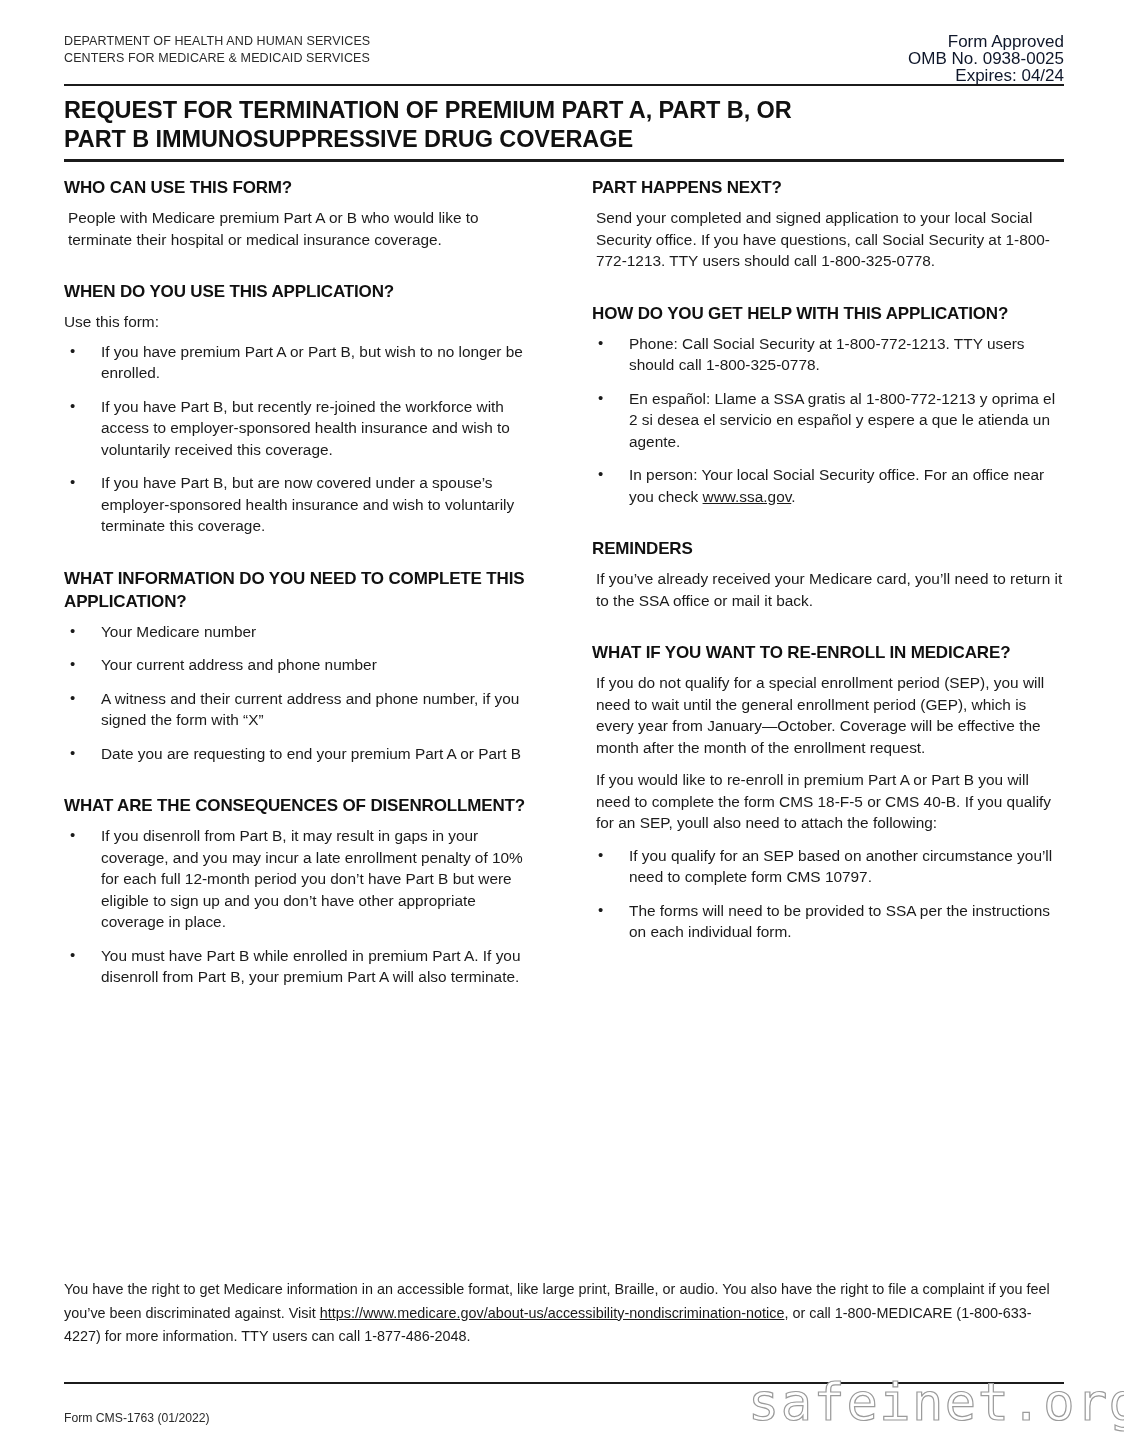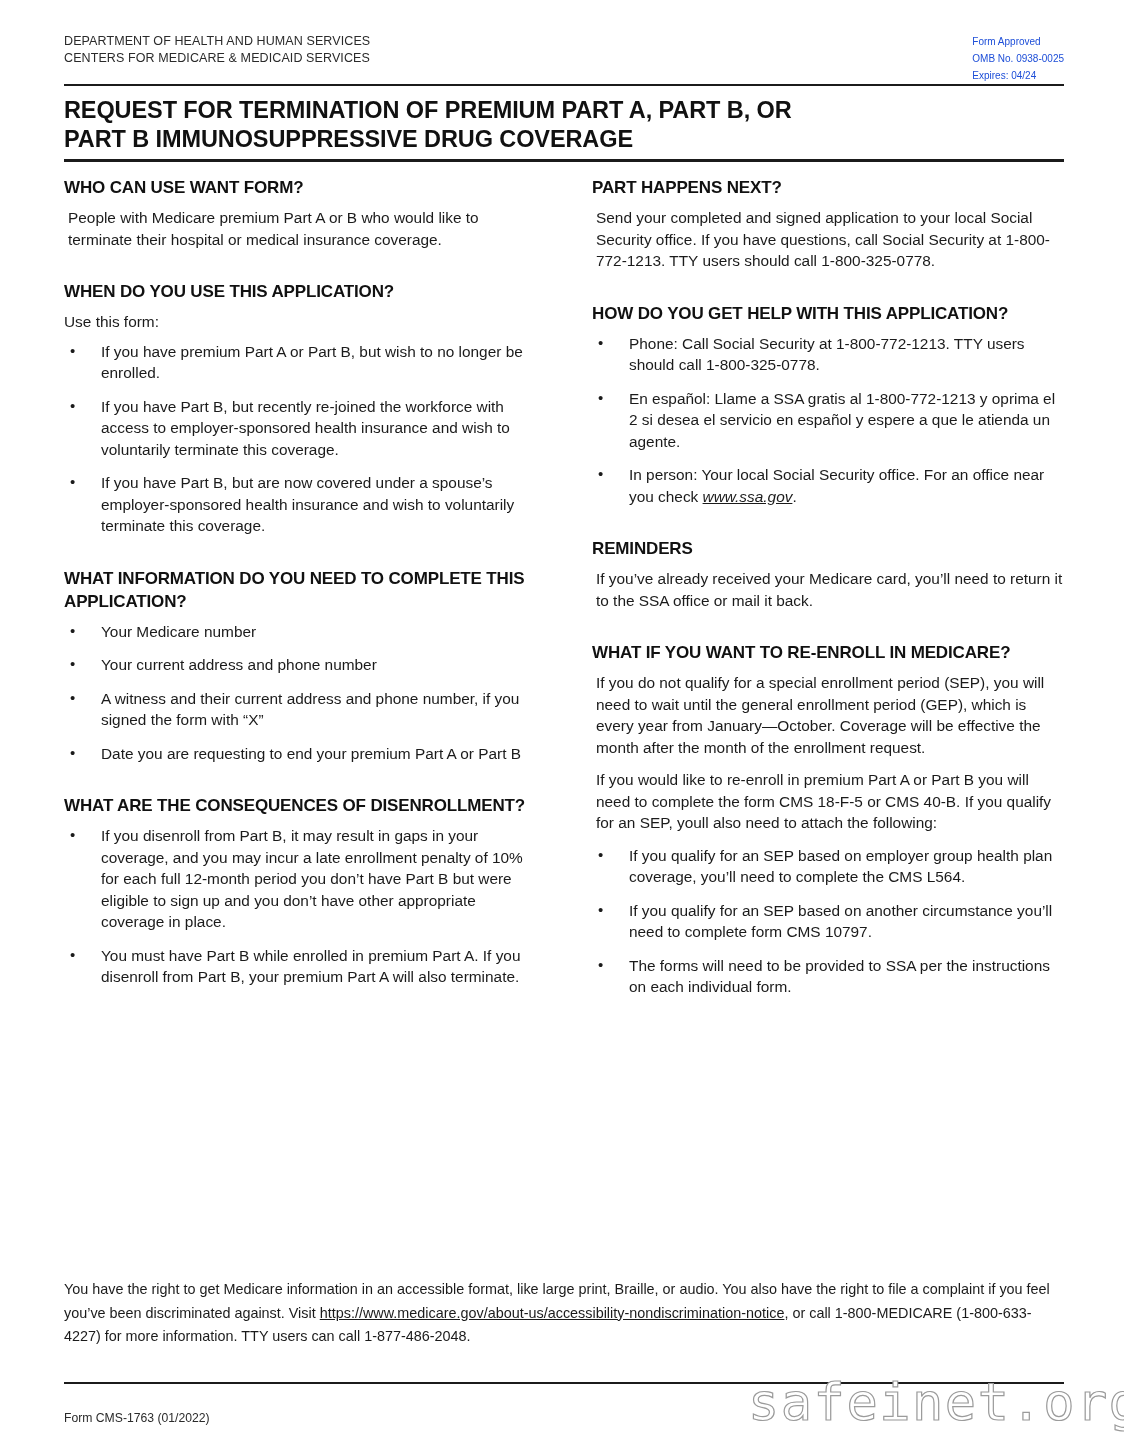--- a/index.html
+++ b/index.html
@@ -35,23 +35,24 @@
     justify-content: space-between;
     align-items: flex-start;
   }
   .agency-left {
     font-size: 12.5px;
     line-height: 17px;
     letter-spacing: 0.1px;
     color: #2a2a2a;
   }
   .agency-right {
-    font-size: 10px;
+    font-size: 17px;
     line-height: 17px;
-    color: #1d4ed8;
+    text-align: right;
+    color: #0f172a;
   }
 
   .rule {
     position: absolute;
     left: 64px;
     width: 1000px;
     background: #1b1b1b;
   }
   .rule-top     { top: 84px;   height: 2.2px; }
   .rule-under-title { top: 159px; height: 2.6px; }
@@ -126,21 +127,20 @@
     left: 6px;
     top: -1px;
     font-size: 15px;
     line-height: 21.5px;
     color: #1b1b1b;
   }
 
   a.inline-link {
     color: #1b1b1b;
     text-decoration: underline;
-    font-style: italic;
   }
 
   
   .access-notice {
     position: absolute;
     left: 64px;
     top: 1278px;
     width: 1002px;
     font-size: 14.4px;
     line-height: 23.5px;
@@ -200,30 +200,30 @@
   <div class="doc-title">
     <span class="tline">REQUEST FOR TERMINATION OF PREMIUM PART A, PART B, OR</span>
     <span class="tline">PART B IMMUNOSUPPRESSIVE DRUG COVERAGE</span>
   </div>
 
   <div class="rule rule-under-title"></div>
 
   <div class="col col-left">
 
     <div class="sec">
-      <h2 class="sec-head">WHO CAN USE WANT FORM?</h2>
+      <h2 class="sec-head">WHO CAN USE THIS FORM?</h2>
       <p class="body">People with Medicare premium Part A or B who would like to terminate their hospital or medical insurance coverage.</p>
     </div>
 
     <div class="sec">
       <h2 class="sec-head">WHEN DO YOU USE THIS APPLICATION?</h2>
       <p class="lead">Use this form:</p>
       <ul class="bullets">
         <li>If you have premium Part A or Part B, but wish to no longer be enrolled.</li>
-        <li>If you have Part B, but recently re-joined the workforce with access to employer-sponsored health insurance and wish to voluntarily terminate this coverage.</li>
+        <li>If you have Part B, but recently re-joined the workforce with access to employer-sponsored health insurance and wish to voluntarily received this coverage.</li>
         <li>If you have Part B, but are now covered under a spouse’s employer-sponsored health insurance and wish to voluntarily terminate this coverage.</li>
       </ul>
     </div>
 
     <div class="sec">
       <h2 class="sec-head">WHAT INFORMATION DO YOU NEED TO COMPLETE THIS APPLICATION?</h2>
       <ul class="bullets">
         <li>Your Medicare number</li>
         <li>Your current address and phone number</li>
         <li>A witness and their current address and phone number, if you signed the form with “X”</li>
@@ -260,21 +260,20 @@
     <div class="sec">
       <h2 class="sec-head">REMINDERS</h2>
       <p class="body">If you’ve already received your Medicare card, you’ll need to return it to the SSA office or mail it back.</p>
     </div>
 
     <div class="sec">
       <h2 class="sec-head">WHAT IF YOU WANT TO RE-ENROLL IN MEDICARE?</h2>
       <p class="body">If you do not qualify for a special enrollment period (SEP), you will need to wait until the general enrollment period (GEP), which is every year from January—October. Coverage will be effective the month after the month of the enrollment request.</p>
       <p class="body">If you would like to re-enroll in premium Part A or Part B you will need to complete the form CMS 18-F-5 or CMS 40-B. If you qualify for an SEP, youll also need to attach the following:</p>
       <ul class="bullets">
-        <li>If you qualify for an SEP based on employer group health plan coverage, you’ll need to complete the CMS L564.</li>
         <li>If you qualify for an SEP based on another circumstance you’ll need to complete form CMS 10797.</li>
         <li>The forms will need to be provided to SSA per the instructions on each individual form.</li>
       </ul>
     </div>
 
   </div>
 
   <div class="access-notice"><span>You have the right to get Medicare information in an accessible format, like large print, Braille, or audio. You also have the right to file a complaint if you feel you’ve been discriminated against. Visit </span><a href="#">https://www.medicare.gov/about-us/accessibility-nondiscrimination-notice</a><span>, or call 1-800-MEDICARE (1-800-633-4227) for more information. TTY users can call 1-877-486-2048.</span></div>
 
   <div class="rule rule-footer"></div>

